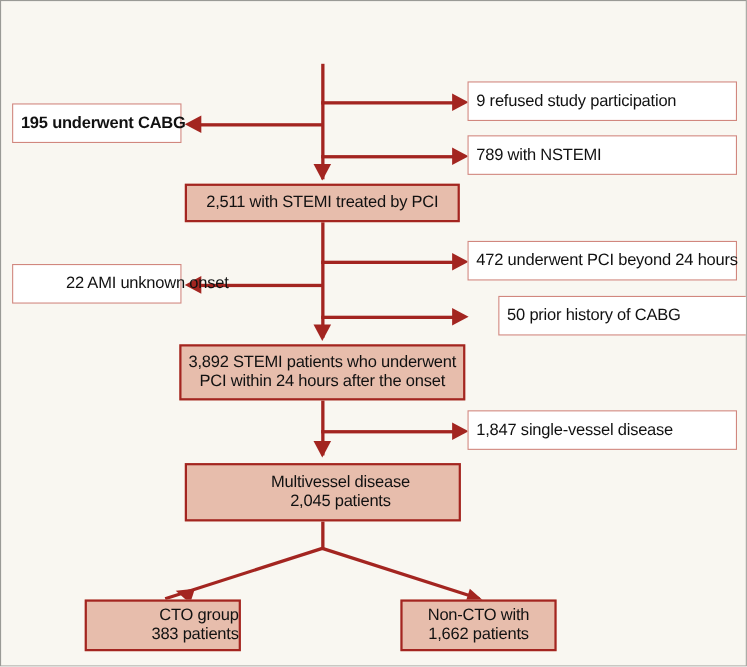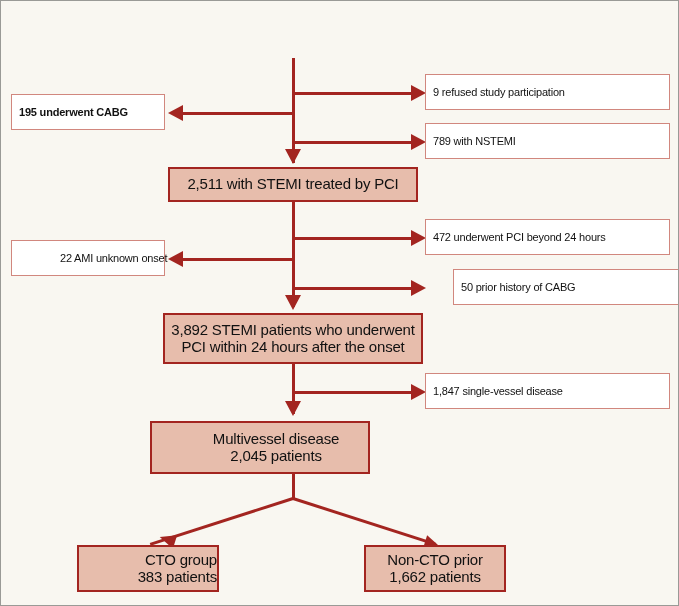--- a/index.html
+++ b/index.html
@@ -40,21 +40,21 @@
   
   .node.filled {
     background: #e7bdac;
     border: 2px solid #a32520;
     font-size: 15px;
   }
   
   .node.excl {
     background: #ffffff;
     border: 1.5px solid #d1877e;
-    font-size: 11px;
+    font-size: 15px;
     justify-content: flex-start;
     text-align: left;
     padding-left: 7px;
   }
 
   
   .vline {
     position: absolute;
     width: 3px;
     background: #a32520;
@@ -199,34 +199,34 @@
       <span>PCI within 24 hours after the onset</span>
     </span>
   </div>
 
   <div class="node excl" style="left:424px; top:372px; width:245px; height:36px;">
     <span class="lines">
       <span>1,847 single-vessel disease</span>
     </span>
   </div>
 
-  <div class="node filled" style="left:149px; top:420px; width:220px; height:53px;padding-left:32px;">
+  <div class="node filled" style="left:167px; top:420px; width:251px; height:53px;padding-left:32px;">
     <span class="lines">
       <span>Multivessel disease</span>
       <span>2,045 patients</span>
     </span>
   </div>
 
   <div class="node filled" style="left:76px; top:544px; width:142px; height:47px;text-align:right;">
     <span class="lines">
       <span>CTO group</span>
       <span>383 patients</span>
     </span>
   </div>
 
   <div class="node filled" style="left:363px; top:544px; width:142px; height:47px;">
     <span class="lines">
-      <span>Non-CTO prior</span>
+      <span>Non-CTO with</span>
       <span>1,662 patients</span>
     </span>
   </div>
 
 </div>
 
 </body></html>

